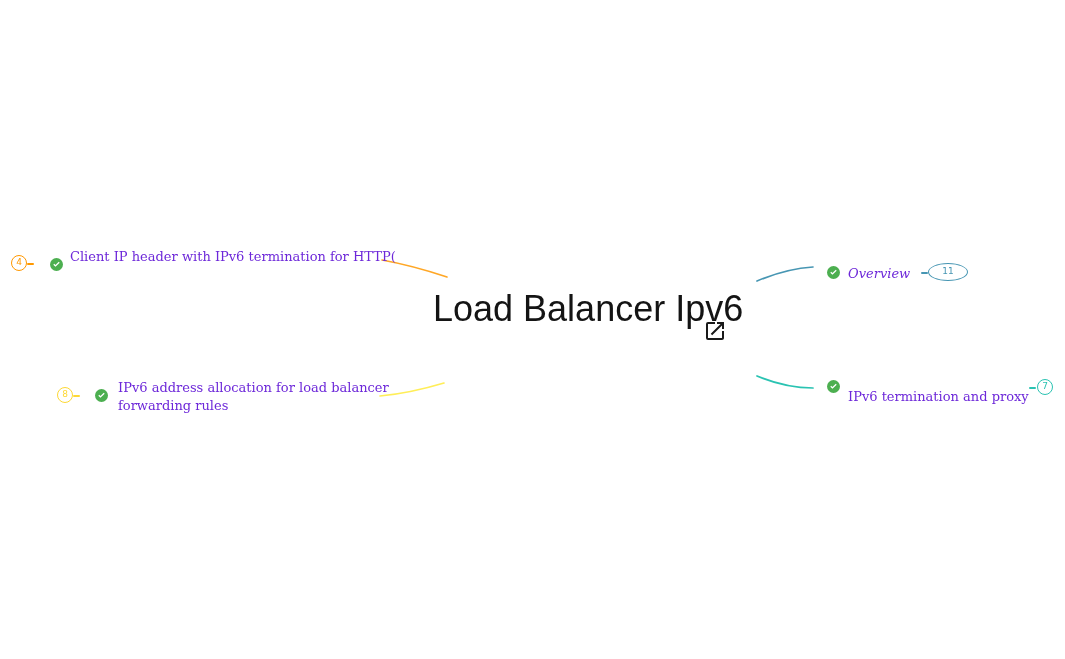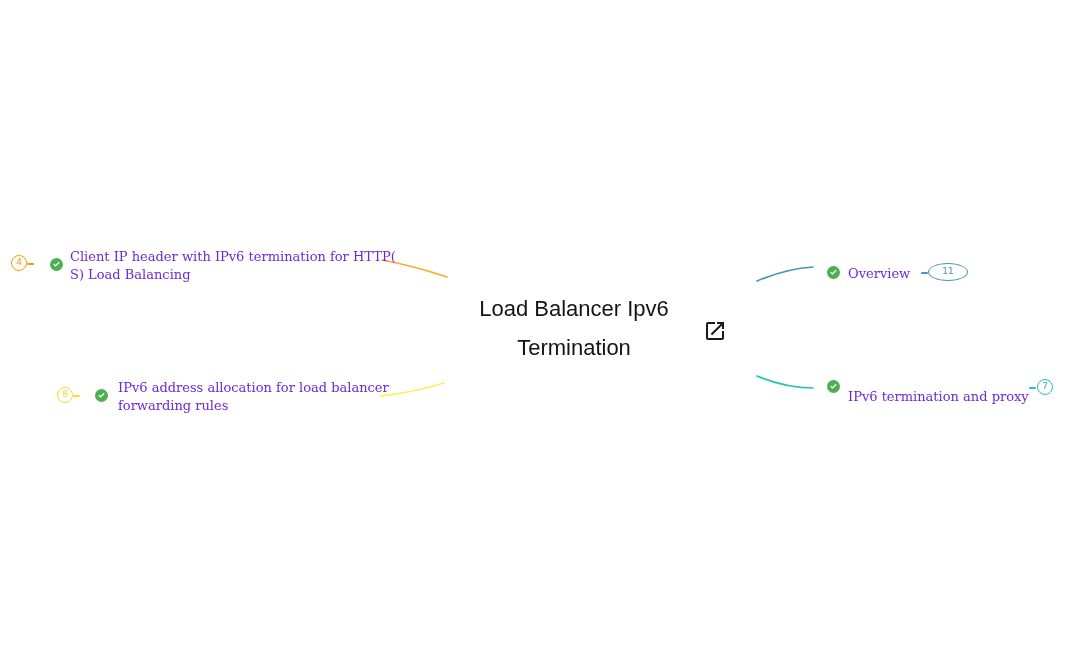--- a/index.html
+++ b/index.html
@@ -12,21 +12,21 @@
     font-family: "DejaVu Serif", serif;
   }
   .edges { position: absolute; left: 0; top: 0; width: 1065px; height: 659px; pointer-events: none; }
 
   
   .root-title {
     position: absolute;
     left: 433px; top: 289px; width: 282px;
     text-align: center;
     font-family: "Liberation Sans", sans-serif;
-    font-size: 22px;
+    font-size: 36px;
     line-height: 39px;
     font-weight: 500;
     color: #141414;
     cursor: default;
   }
   .root-title span { display: block; white-space: nowrap; }
   .ext-link {
     position: absolute; left: 703px; top: 319px;
     width: 24px; height: 24px; color: #1a1a1a; cursor: pointer;
   }
@@ -77,21 +77,21 @@
   #dash-l1  { left: 27px;  top: 263px; width: 7px; }
   #check-l1 { left: 50px;  top: 258px; }
   #label-l1 { left: 70px;  top: 248px; }
 
   #badge-l2 { left: 57px;  top: 387px; }
   #dash-l2  { left: 73px;  top: 395px; width: 7px; }
   #check-l2 { left: 95px;  top: 389px; }
   #label-l2 { left: 118px; top: 379px; }
 
   #check-r1 { left: 827px; top: 266px; }
-  #label-r1 { left: 848px; top: 265px; }
+  #label-r1 { left: 848px; top: 265px; font-style: italic; }
   #dash-r1  { left: 921px; top: 272px; width: 7px; }
   #badge-r1 { left: 928px; top: 263px; }
 
   #check-r2 { left: 827px; top: 380px; }
   #label-r2 { left: 848px; top: 388px; }
   #dash-r2  { left: 1029px; top: 387px; width: 7px; }
   #badge-r2 { left: 1037px; top: 379px; }
 </style>
 </head>
 <body>
@@ -100,40 +100,38 @@
 
   <svg class="edges" viewBox="0 0 1065 659" xmlns="http://www.w3.org/2000/svg">
     <path d="M382,260 C404,264 426,270 447,277" fill="none" stroke="#ffa726" stroke-width="1.7" stroke-linecap="round"></path>
     <path d="M380,396 C402,394 424,389 444,383" fill="none" stroke="#ffee58" stroke-width="1.7" stroke-linecap="round"></path>
     <path d="M757,281 C776,273 796,268 813,267" fill="none" stroke="#4796b3" stroke-width="1.7" stroke-linecap="round"></path>
     <path d="M757,376 C776,384 796,388 813,388" fill="none" stroke="#2ac3b2" stroke-width="1.7" stroke-linecap="round"></path>
   </svg>
 
   <div class="root-title">
     <span>Load Balancer Ipv6</span>
-    <span>Termination</span>
   </div>
   <div class="ext-link">
     <svg viewBox="0 0 24 24">
         <path fill="currentColor" d="M19 19H5V5h7V3H5a2 2 0 0 0-2 2v14a2 2 0 0 0 2 2h14c1.1 0 2-.9 2-2v-7h-2v7zM14 3v2h3.59l-9.83 9.83 1.41 1.41L19 6.41V10h2V3h-7z"></path>
       </svg>
   </div>
 
   <div>
     <span id="badge-l1" class="badge badge-sm c-orange">4</span>
     <span id="dash-l1" class="dash dash-orange"></span>
     <span id="check-l1" class="check">
       <svg viewBox="0 0 16 16">
           <circle cx="8" cy="8" r="8" fill="#4caf50"></circle>
           <path d="M6.7 10.9L4.1 8.3l1.1-1.1 1.5 1.5 4.1-4.1 1.1 1.1z" fill="#ffffff"></path>
         </svg>
     </span>
     <div id="label-l1" class="node-label">
       <span>Client IP header with IPv6 termination for HTTP(</span>
-      <span>S) Load Balancing</span>
     </div>
   </div>
 
   <div>
     <span id="badge-l2" class="badge badge-sm c-yellow">8</span>
     <span id="dash-l2" class="dash dash-yellow"></span>
     <span id="check-l2" class="check">
       <svg viewBox="0 0 16 16">
           <circle cx="8" cy="8" r="8" fill="#4caf50"></circle>
           <path d="M6.7 10.9L4.1 8.3l1.1-1.1 1.5 1.5 4.1-4.1 1.1 1.1z" fill="#ffffff"></path>

